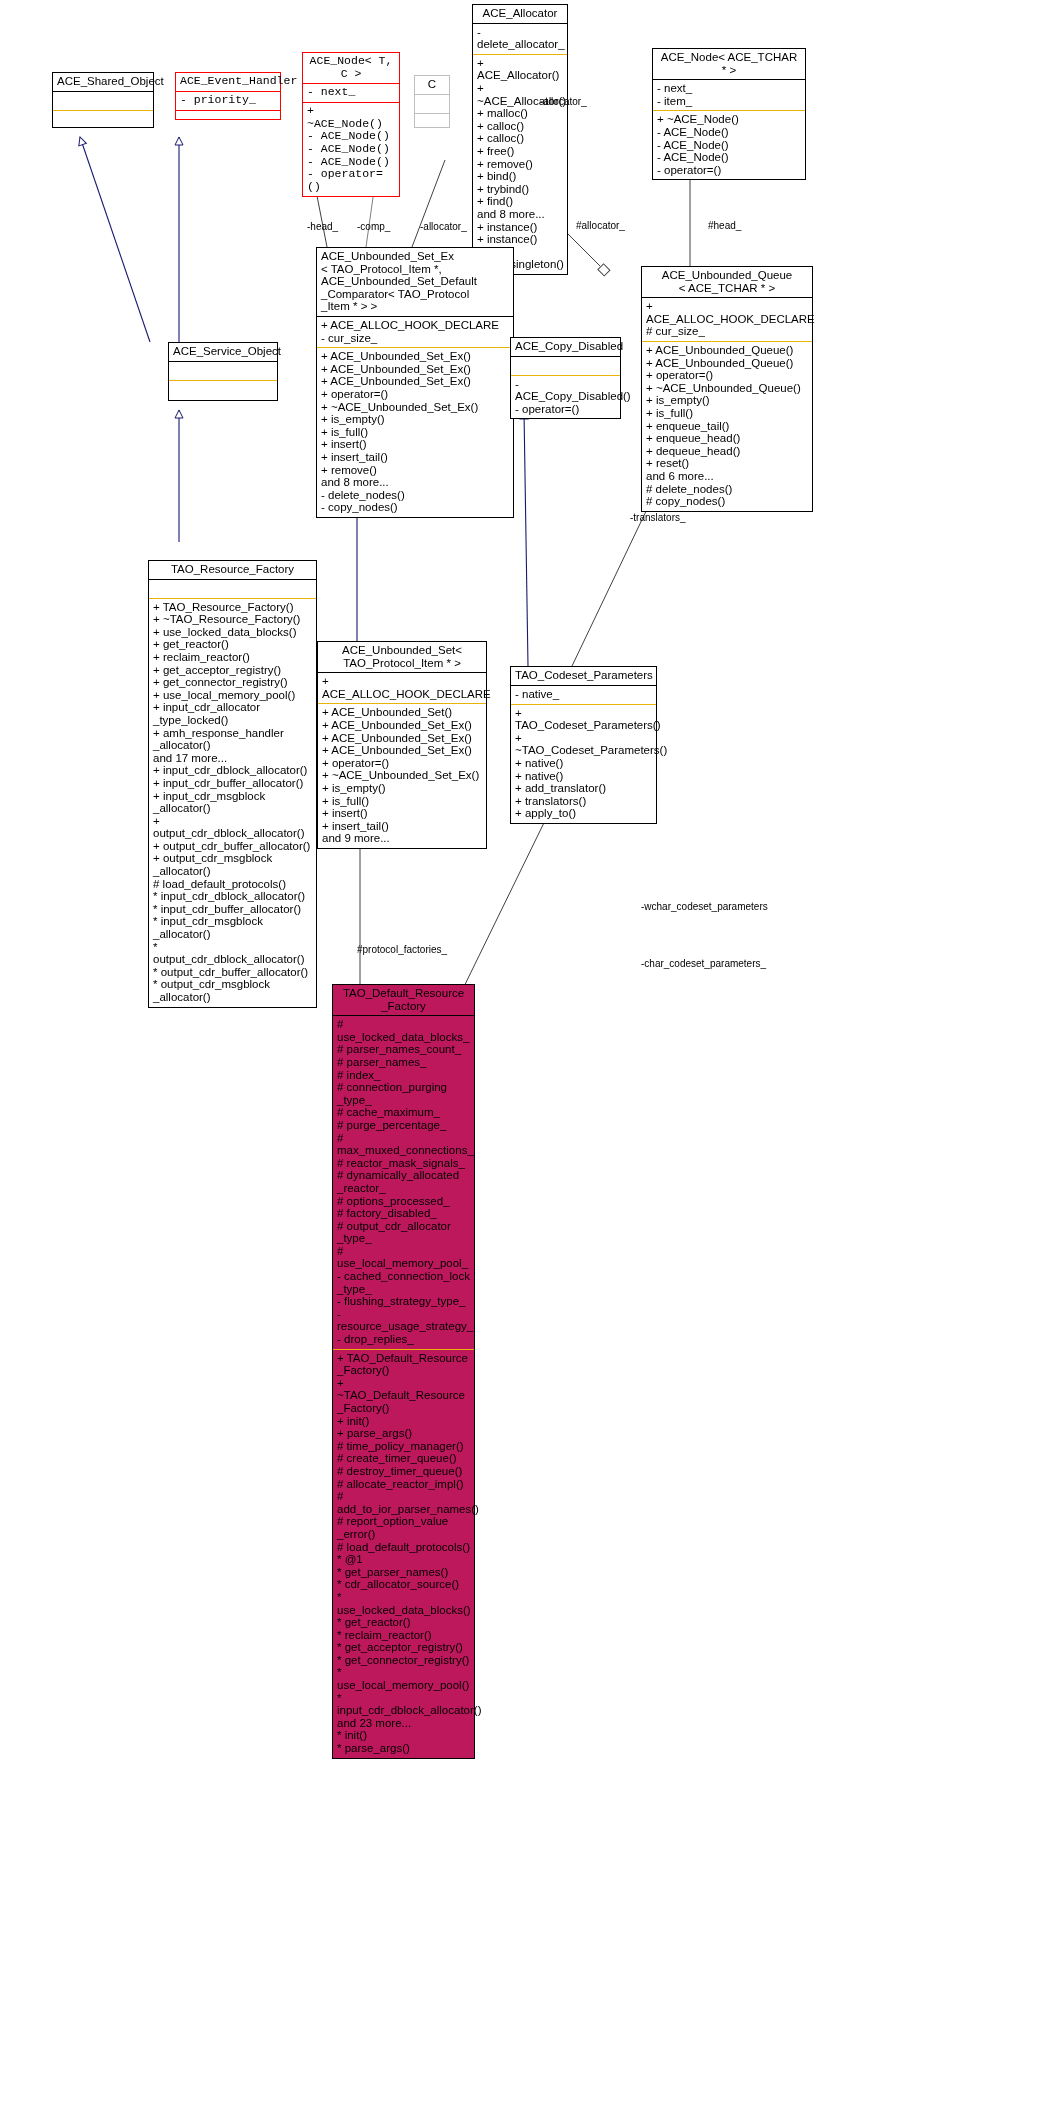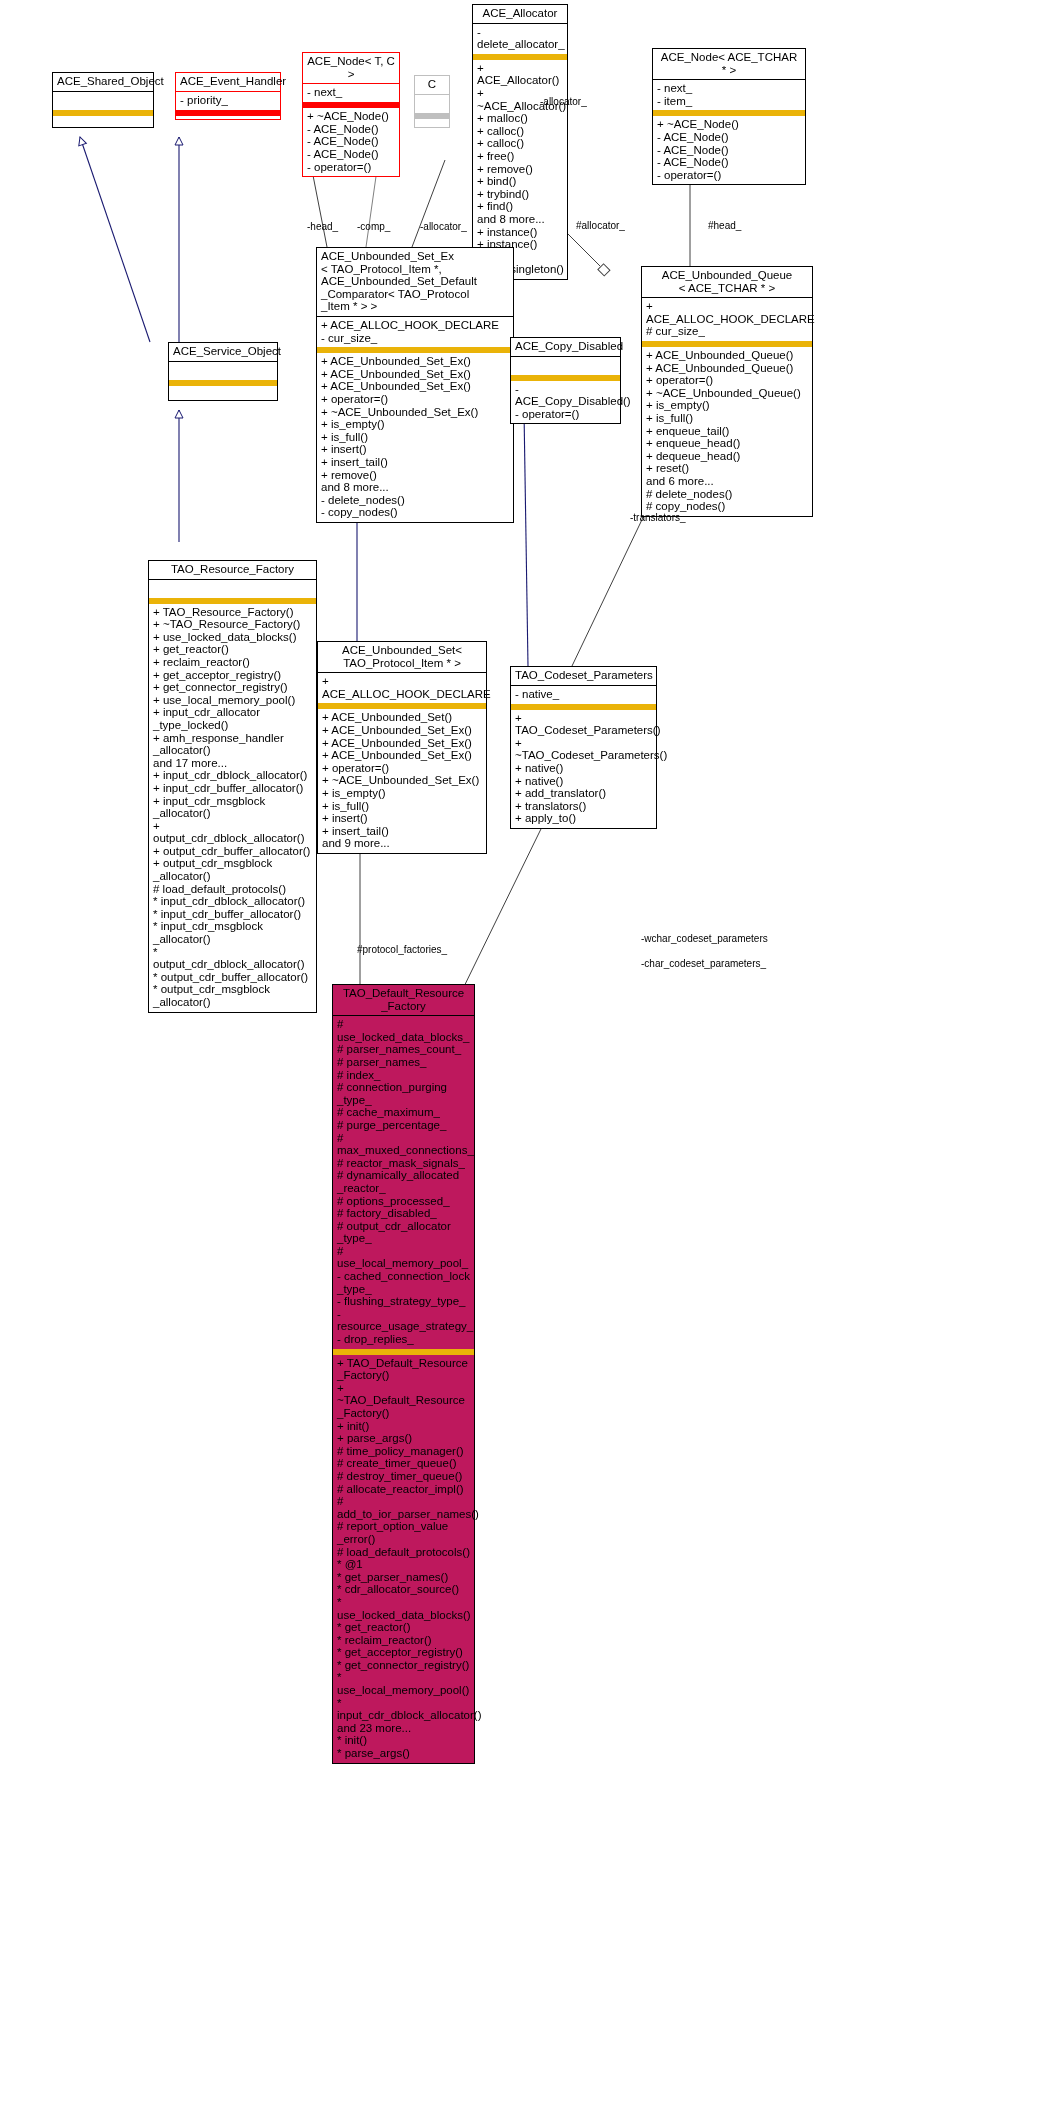--- a/index.html
+++ b/index.html
@@ -27,33 +27,33 @@
     position: absolute;
     box-sizing: border-box;
     border: 1px solid #000000;
     background: #ffffff;
     font-size: 11.5px;
     line-height: 12.6px;
     color: #000000;
     margin-left: 44px;
   }
   .node.filled { background: #be185d; }
-  .node.red { border-color: #ff0000; }
+  .node.red { border-color: #ff0000; font-family: Liberation Mono, monospace; }
   .node.grey { border-color: #bfbfbf; color: #000; }
   .nd-title {
     text-align: center;
     padding: 2px 4px 3px 4px;
     border-bottom: 1px solid #000000;
     white-space: pre-line;
   }
   .node.red .nd-title { border-bottom-color: #ff0000; }
   .node.grey .nd-title { border-bottom-color: #bfbfbf; }
   .nd-attrs {
     padding: 2px 4px 3px 4px;
-    border-bottom: 6px solid #eab308;
+    border-bottom: 1px solid #eab308;
     white-space: pre-line;
     min-height: 13px;
   }
   .node.red .nd-attrs { border-bottom-color: #ff0000; }
   .node.grey .nd-attrs { border-bottom-color: #bfbfbf; }
   .nd-ops {
     padding: 2px 4px 3px 4px;
     white-space: pre-line;
     min-height: 13px;
   }
@@ -348,16 +348,16 @@
   </div>
 
   <div class="edge-label" style="left:540px; top:95px;">-allocator_</div>
   <div class="edge-label" style="left:307px; top:220px;">-head_</div>
   <div class="edge-label" style="left:357px; top:220px;">-comp_</div>
   <div class="edge-label" style="left:420px; top:220px;">-allocator_</div>
   <div class="edge-label" style="left:576px; top:219px;">#allocator_</div>
   <div class="edge-label" style="left:684px; top:219px;margin-left:24px;">#head_</div>
   <div class="edge-label" style="left:630px; top:511px;">-translators_</div>
   <div class="edge-label" style="left:357px; top:943px;">#protocol_factories_</div>
-  <div class="edge-label" style="left:641px; top:932px;">-wchar_codeset_parameters</div>
+  <div class="edge-label" style="left:641px; top:900px;">-wchar_codeset_parameters</div>
   <div class="edge-label" style="left:641px; top:957px;">-char_codeset_parameters_</div>
 
 </div>
 
 </body></html>

